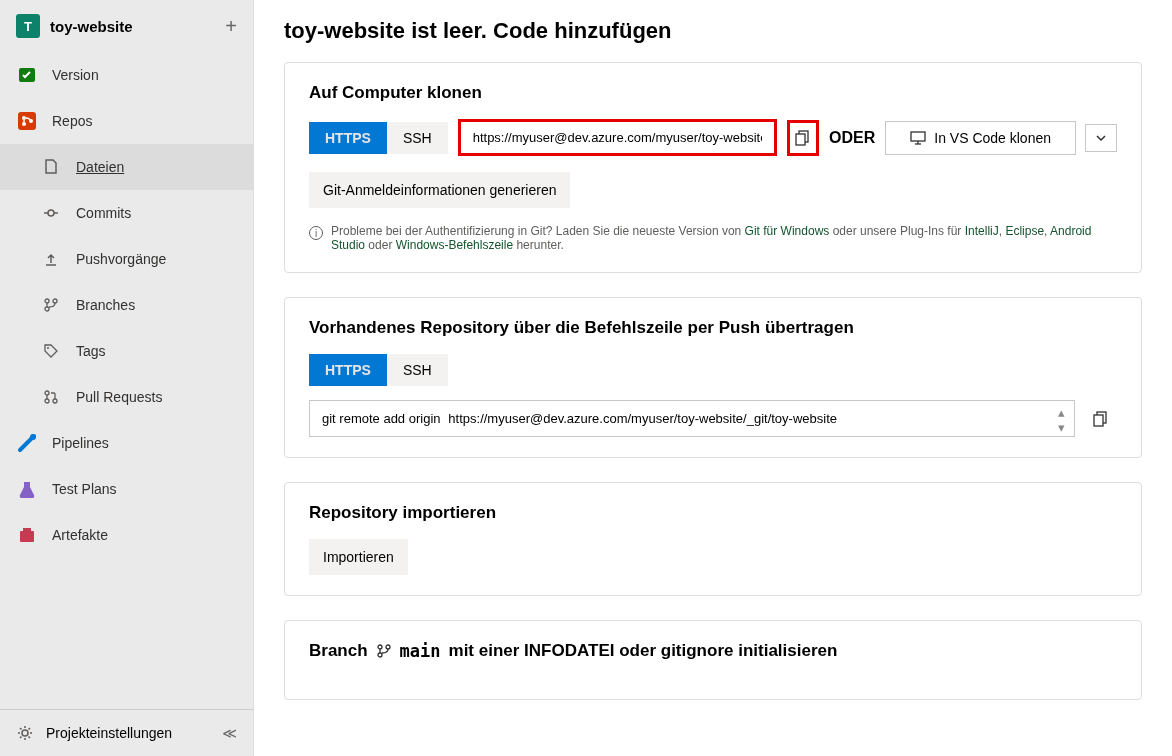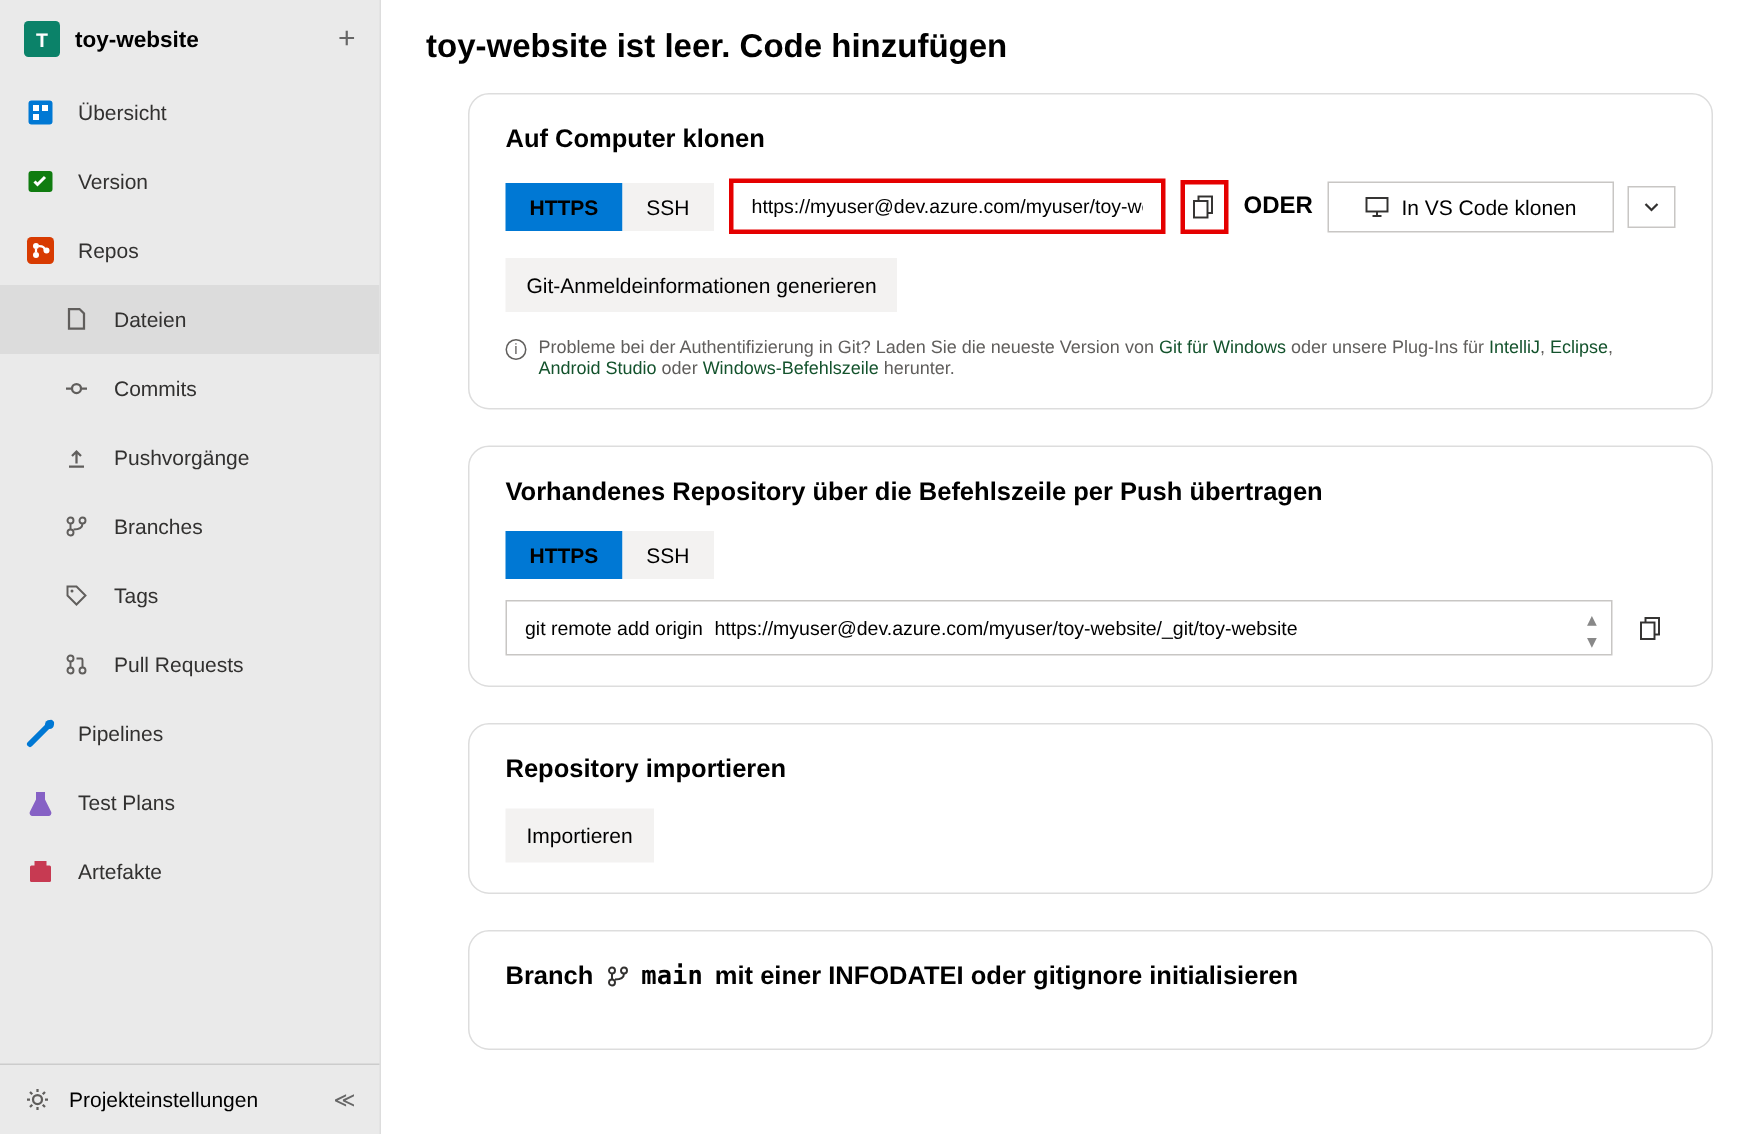--- a/index.html
+++ b/index.html
@@ -6,37 +6,37 @@
 body { display: flex; width: 1172px; height: 756px; background: #fff; overflow: hidden; }
 
 .sidebar { width: 254px; background: #eaeaea; display: flex; flex-direction: column; border-right: 1px solid #ddd; }
 .sidebar-header { display: flex; align-items: center; padding: 14px 16px; gap: 10px; }
 .project-badge { width: 24px; height: 24px; background: #0b8269; color: #fff; display: flex; align-items: center; justify-content: center; font-size: 13px; font-weight: 600; border-radius: 3px; }
 .project-name { font-size: 15px; font-weight: 600; flex: 1; }
 .plus-icon { color: #666; font-size: 20px; }
 
 .sidebar-nav { flex: 1; overflow-y: auto; }
 .nav-item { display: flex; align-items: center; padding: 12px 16px; gap: 14px; font-size: 14px; color: #323130; cursor: pointer; }
-.nav-item.active { background: #dcdcdc; }
+.nav-item.active { background: #dcdcdc; text-decoration: underline; }
 .nav-item .nav-icon { width: 22px; height: 22px; display: flex; align-items: center; justify-content: center; }
 .nav-sub { padding-left: 40px; font-size: 14px; }
 
 .sidebar-footer { border-top: 1px solid #ccc; padding: 14px 16px; display: flex; align-items: center; gap: 12px; font-size: 14px; }
 .collapse-icon { margin-left: auto; color: #666; }
 
 .main { flex: 1; padding: 18px 30px 0 30px; overflow-y: auto; background: #fff; }
 .main-title { font-size: 22px; font-weight: 600; margin-bottom: 18px; }
 
-.panel { border: 1px solid #ddd; border-radius: 14px; padding: 20px 24px; margin-bottom: 24px; margin-left: 28px; }
+.panel { border: 1px solid #ddd; border-radius: 4px; padding: 20px 24px; margin-bottom: 24px; }
 .panel-heading { font-size: 17px; font-weight: 600; margin-bottom: 16px; }
 
 .clone-row { display: flex; align-items: center; gap: 10px; margin-bottom: 16px; }
 .tab-btns { display: flex; }
 .tab-btn { padding: 8px 16px; font-size: 14px; background: #f3f2f1; cursor: pointer; border: none; }
-.tab-btn.active { background: #0078d4; color: #000000; font-weight: 600; }
+.tab-btn.active { background: #0078d4; color: #e5e5e5; font-weight: 600; }
 .url-input { flex: 1; padding: 8px 12px; font-size: 13px; border: 1px solid #c8c6c4; }
 .red-box { border: 3px solid #e50000 !important; }
 .copy-btn { width: 32px; height: 36px; display: flex; align-items: center; justify-content: center; cursor: pointer; }
 .oder { font-size: 16px; font-weight: 600; }
 .vs-code-btn { display: flex; align-items: center; gap: 8px; border: 1px solid #c8c6c4; padding: 8px 24px; font-size: 14px; cursor: pointer; background: #fff; }
 .chevron-split { border-left: 1px solid #c8c6c4; padding: 8px 10px; margin-left: -1px; border-top: 1px solid #c8c6c4; border-right: 1px solid #c8c6c4; border-bottom: 1px solid #c8c6c4; cursor: pointer; }
 
 .gray-btn { background: #f3f2f1; border: none; padding: 10px 14px; font-size: 14px; cursor: pointer; }
 
 .info-row { display: flex; gap: 8px; font-size: 12px; color: #605e5c; margin-top: 16px; align-items: flex-start; }
@@ -61,31 +61,20 @@
 </head>
 <body>
 
 <div class="sidebar">
   <div class="sidebar-header">
     <div class="project-badge">T</div>
     <div class="project-name">toy-website</div>
     <div class="plus-icon">+</div>
   </div>
   <div class="sidebar-nav">
-    <div class="nav-item">
-      <span class="nav-icon">
-          <svg width="20" height="20">
-            <rect x="2" y="2" width="16" height="16" rx="2" fill="#0078d4"></rect>
-            <rect x="5" y="5" width="4" height="4" fill="#fff"></rect>
-            <rect x="11" y="5" width="4" height="4" fill="#fff"></rect>
-            <rect x="5" y="11" width="4" height="4" fill="#fff"></rect>
-          </svg>
-        </span>
-      <span>Übersicht</span>
-    </div>
     <div class="nav-item">
       <span class="nav-icon">
           <svg width="20" height="20">
             <rect x="2" y="3" width="16" height="14" rx="2" fill="#107c10"></rect>
             <path d="M6 10 l2 2 l5 -5" stroke="#fff" stroke-width="2" fill="none"></path>
           </svg>
         </span>
       <span>Version</span>
     </div>
     <div class="nav-item">

